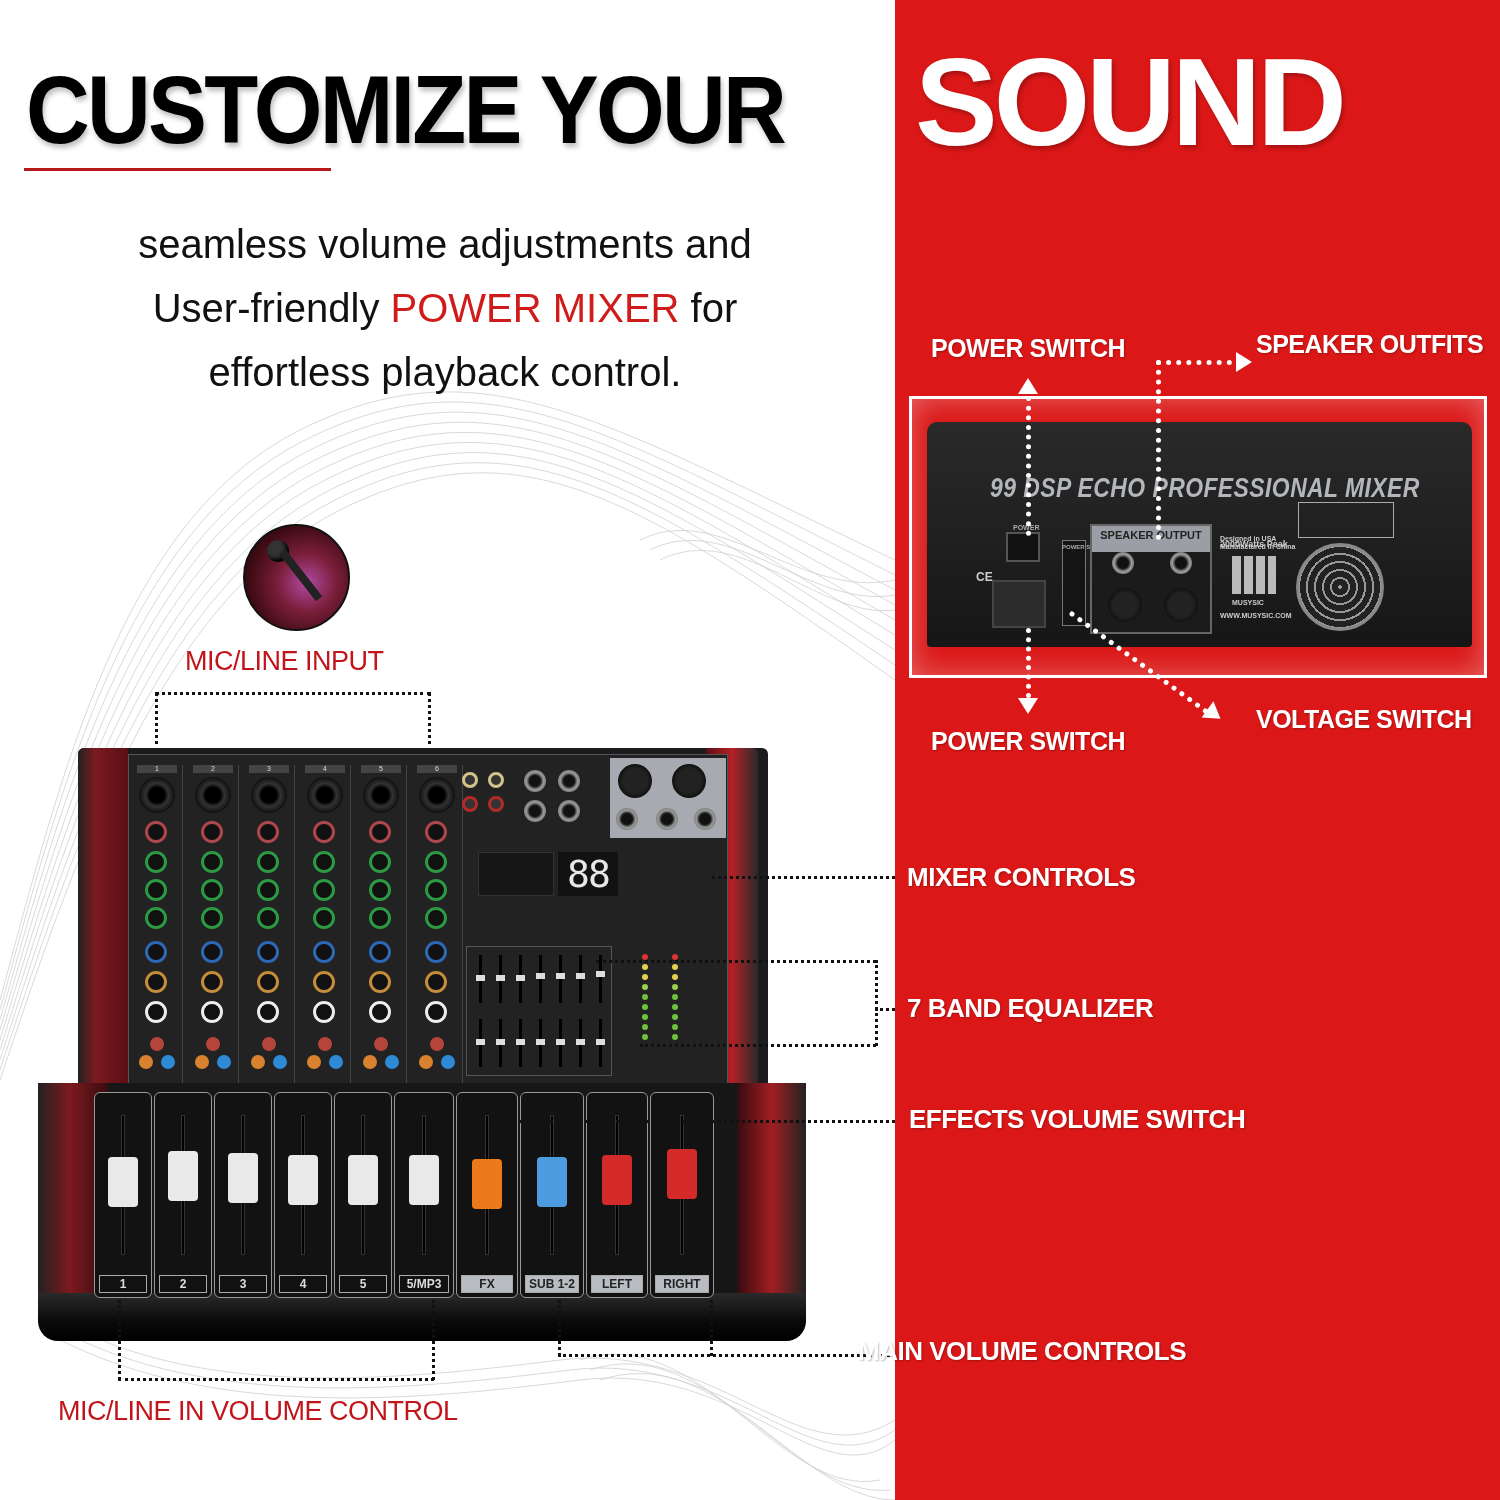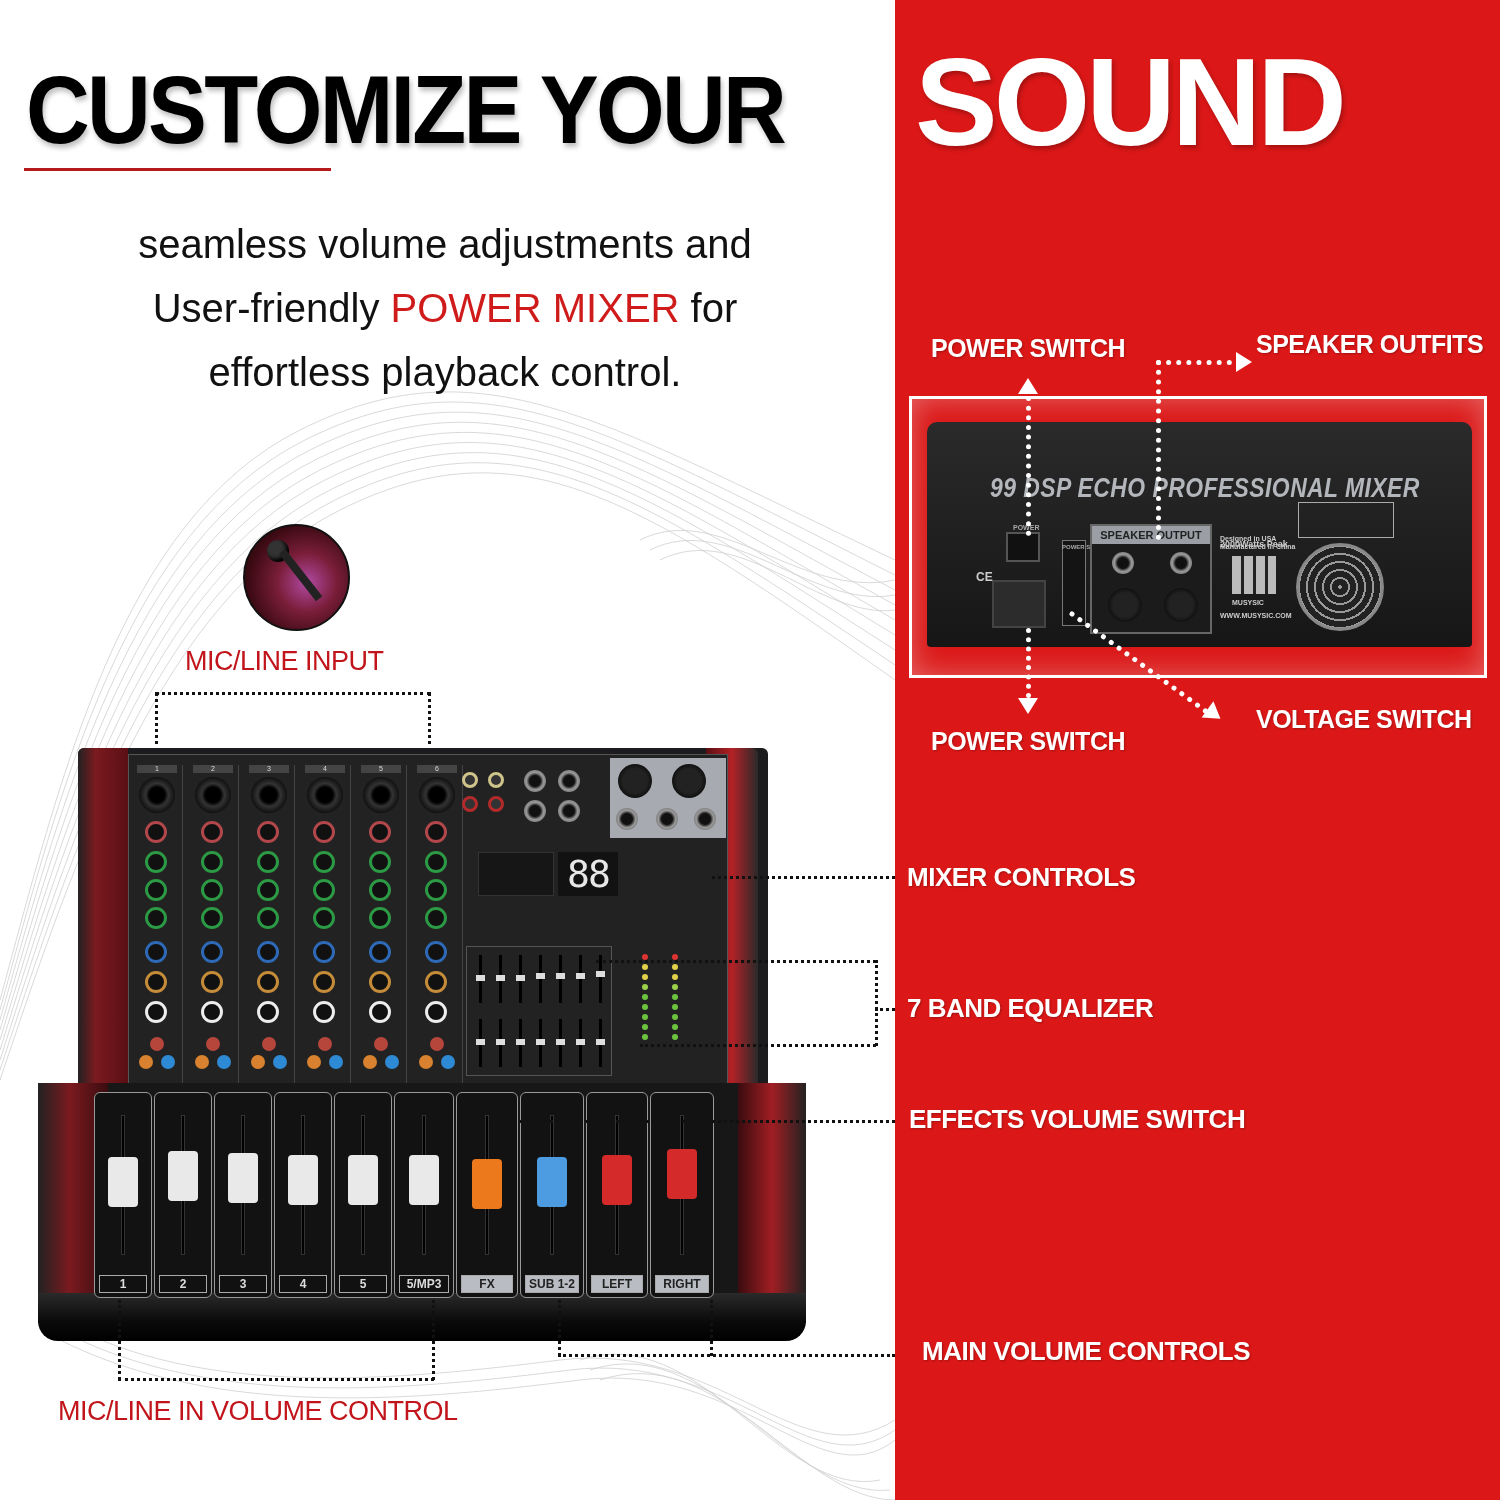--- a/index.html
+++ b/index.html
@@ -72,21 +72,21 @@
   .fader-strip { position: absolute; top: 392px; height: 210px; border: 1px solid #999; border-radius: 6px; background: #121212; }
   .fader-track { position: absolute; left: 50%; top: 22px; width: 4px; margin-left: -2px; height: 140px; background: #000; border: 1px solid #333; }
   .fader-cap { position: absolute; left: 50%; width: 30px; height: 50px; margin-left: -15px; border-radius: 4px; }
   .fader-label { position: absolute; left: 4px; right: 4px; bottom: 4px; height: 18px; border: 1px solid #aaa; font-size: 12px; font-weight: 700; text-align: center; line-height: 17px; }
 
   
   .rear-frame { position: absolute; left: 909px; top: 396px; width: 578px; height: 282px; border: 3px solid #fff; box-shadow: inset 0 0 30px rgba(255,255,255,0.35); }
   .rear { position: absolute; left: 927px; top: 422px; width: 545px; height: 225px; background: linear-gradient(180deg, #2a2a2a 0%, #161616 100%); border-radius: 10px 10px 4px 4px; }
   .rear-title { position: absolute; left: 990px; top: 473px; color: #b3b6bb; font-size: 27px; font-weight: 700; font-style: italic; letter-spacing: 0.5px; white-space: nowrap; transform: scaleX(0.85); transform-origin: left center; }
   .rear-spk { position: absolute; left: 1090px; top: 524px; width: 122px; height: 110px; background: #1b1b1b; border: 2px solid #666; }
-  .rear-spk-title { position: absolute; left: 0; top: 0; width: 100%; height: 18px; background: #9b9fa5; color: #222; font-size: 11px; font-weight: 700; text-align: center; line-height: 18px; }
+  .rear-spk-title { position: absolute; left: 0; top: 0; width: 100%; height: 26px; background: #9b9fa5; color: #222; font-size: 11px; font-weight: 700; text-align: center; line-height: 18px; }
   .rear-small { position: absolute; color: #ccc; font-size: 9px; font-weight: 700; line-height: 11px; white-space: nowrap; }
   .rear-fan { position: absolute; left: 1296px; top: 543px; width: 88px; height: 88px; border-radius: 50%; background: repeating-radial-gradient(circle, #999 0 2px, #222 2px 8px); border: 3px solid #888; }
   .rear-switch { position: absolute; left: 1006px; top: 532px; width: 34px; height: 30px; background: #111; border: 2px solid #555; }
   .rear-iec { position: absolute; left: 992px; top: 580px; width: 54px; height: 48px; background: #2c2c2c; border: 2px solid #444; }
   .rear-volt { position: absolute; left: 1062px; top: 540px; width: 24px; height: 86px; background: #141414; border: 1px solid #777; }
   .rear-logo { position: absolute; left: 1232px; top: 556px; width: 44px; height: 38px; background: repeating-linear-gradient(90deg, #bbb 0 9px, #222 9px 12px); }
   .rear-warn { position: absolute; left: 1298px; top: 502px; width: 96px; height: 36px; border: 1px solid #aaa; }
 </style>
 </head>
 <body>
@@ -369,21 +369,21 @@
 <div class="dot-h" style="left:640px; top:1044px; width:236px;"></div>
 <div class="dot-v" style="left:875px; top:1008px; height:38px;"></div>
 <div class="dot-h" style="left:490px; top:1120px; width:405px;"></div>
 <div class="dot-v" style="left:558px; top:1300px; height:56px;"></div>
 <div class="dot-v" style="left:710px; top:1300px; height:56px;"></div>
 <div class="dot-h" style="left:558px; top:1354px; width:337px;"></div>
 
 <div class="label-white" style="left:907px; top:862px;">MIXER CONTROLS</div>
 <div class="label-white" style="left:907px; top:993px;">7 BAND EQUALIZER</div>
 <div class="label-white" style="left:909px; top:1104px;">EFFECTS VOLUME SWITCH</div>
-<div class="label-white" style="left:922px; top:1336px;">MAIN VOLUME CONTROLS</div>
+<div class="label-white" style="left:858px; top:1336px;">MAIN VOLUME CONTROLS</div>
 
 <div class="rear-frame"></div>
 <div class="rear"></div>
 <div class="rear-title">99 DSP ECHO PROFESSIONAL MIXER</div>
 <div class="rear-small" style="left:1013px; top:522px; font-size:7px; color:#aaa;">POWER</div>
 <div class="rear-switch"></div>
 <div class="rear-iec"></div>
 <div class="rear-small" style="left:976px; top:572px; font-size:12px;">CE</div>
 <div class="rear-volt"></div>
 <div class="rear-small" style="left:1062px; top:542px; font-size:6px; color:#aaa;">POWER SELECT</div>

